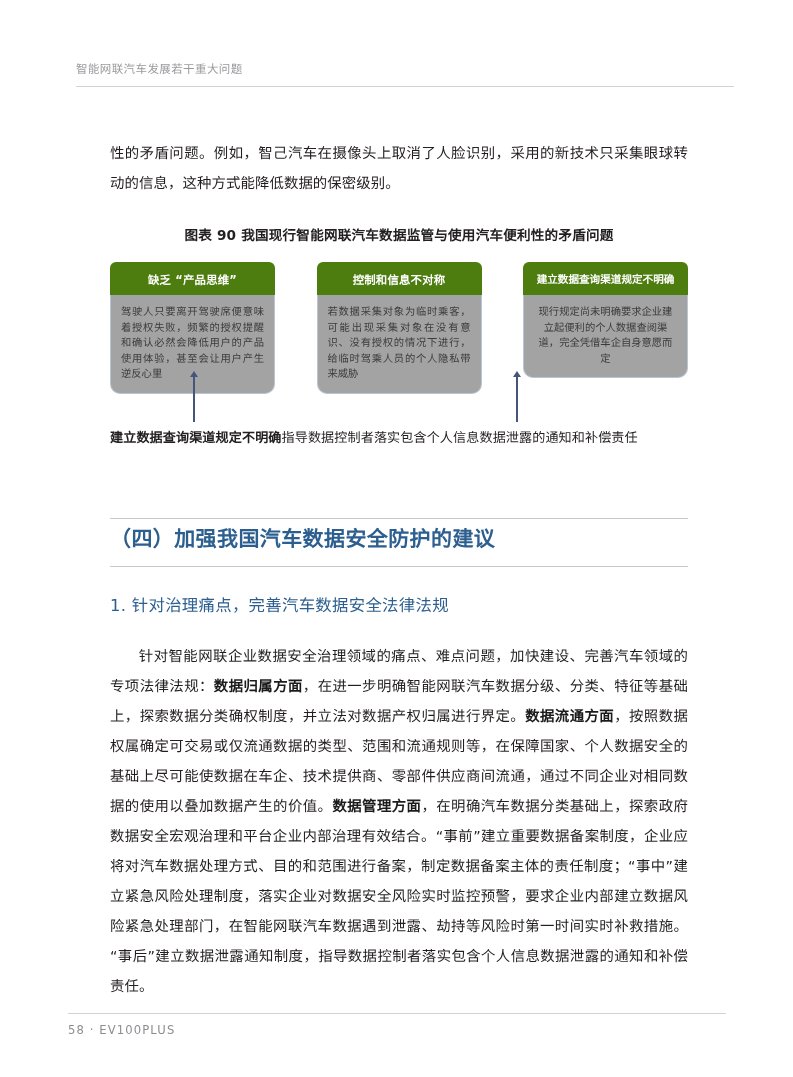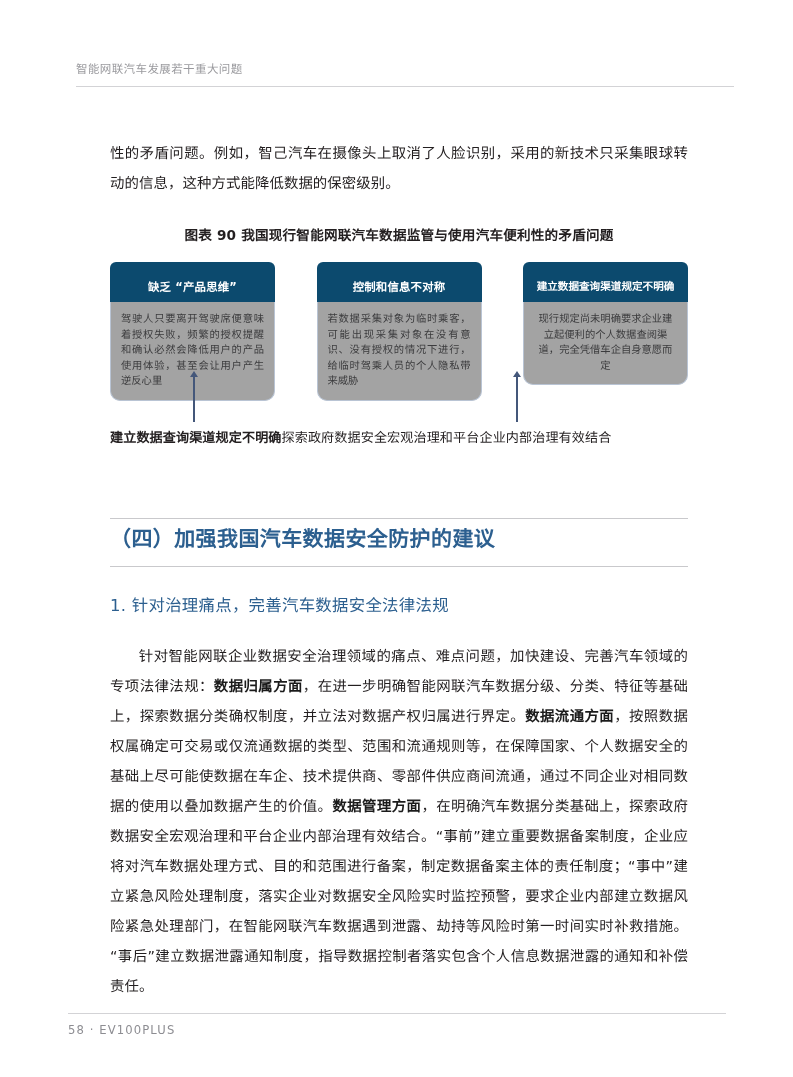--- a/index.html
+++ b/index.html
@@ -81,26 +81,26 @@
   .box-row {
     display: flex;
     justify-content: space-between;
     align-items: flex-start;
   }
   .fbox {
     width: 165px;
     position: relative;
   }
   .fbox-head {
-    background: #0c4a6e;
+    background: #4d7c0f;
     color: #ffffff;
     font-size: 11.4px;
     font-weight: bold;
     text-align: center;
-    padding: 18px 3px 7px 3px;
+    padding: 11px 3px 7px 3px;
     border-radius: 6px 6px 0 0;
     letter-spacing: 0.2px;
     line-height: 15px;
   }
   .fbox-head.tight { font-size: 10.6px; letter-spacing: 0px; font-family: Liberation Mono, monospace; }
   .fbox-body {
     border: 1px solid #b9c4d4;
     border-top: none;
     border-radius: 0 0 10px 10px;
     background: #a3a3a3;
@@ -231,21 +231,21 @@
         </div>
 
       </div>
 
       <div class="arrows">
         <div class="arrow a1"></div>
         <div class="arrow a2"></div>
       </div>
 
       <div class="conclusion">
-        <b>建立数据查询渠道规定不明确</b><span>探索政府数据安全宏观治理和平台企业内部治理有效结合</span>
+        <b>建立数据查询渠道规定不明确</b><span>指导数据控制者落实包含个人信息数据泄露的通知和补偿责任</span>
       </div>
     </div>
 
     <div class="h-major-wrap">
       <div class="h-major">（四）加强我国汽车数据安全防护的建议</div>
     </div>
 
     <div class="h-minor">1. 针对治理痛点，完善汽车数据安全法律法规</div>
 
     <div class="para-block">

